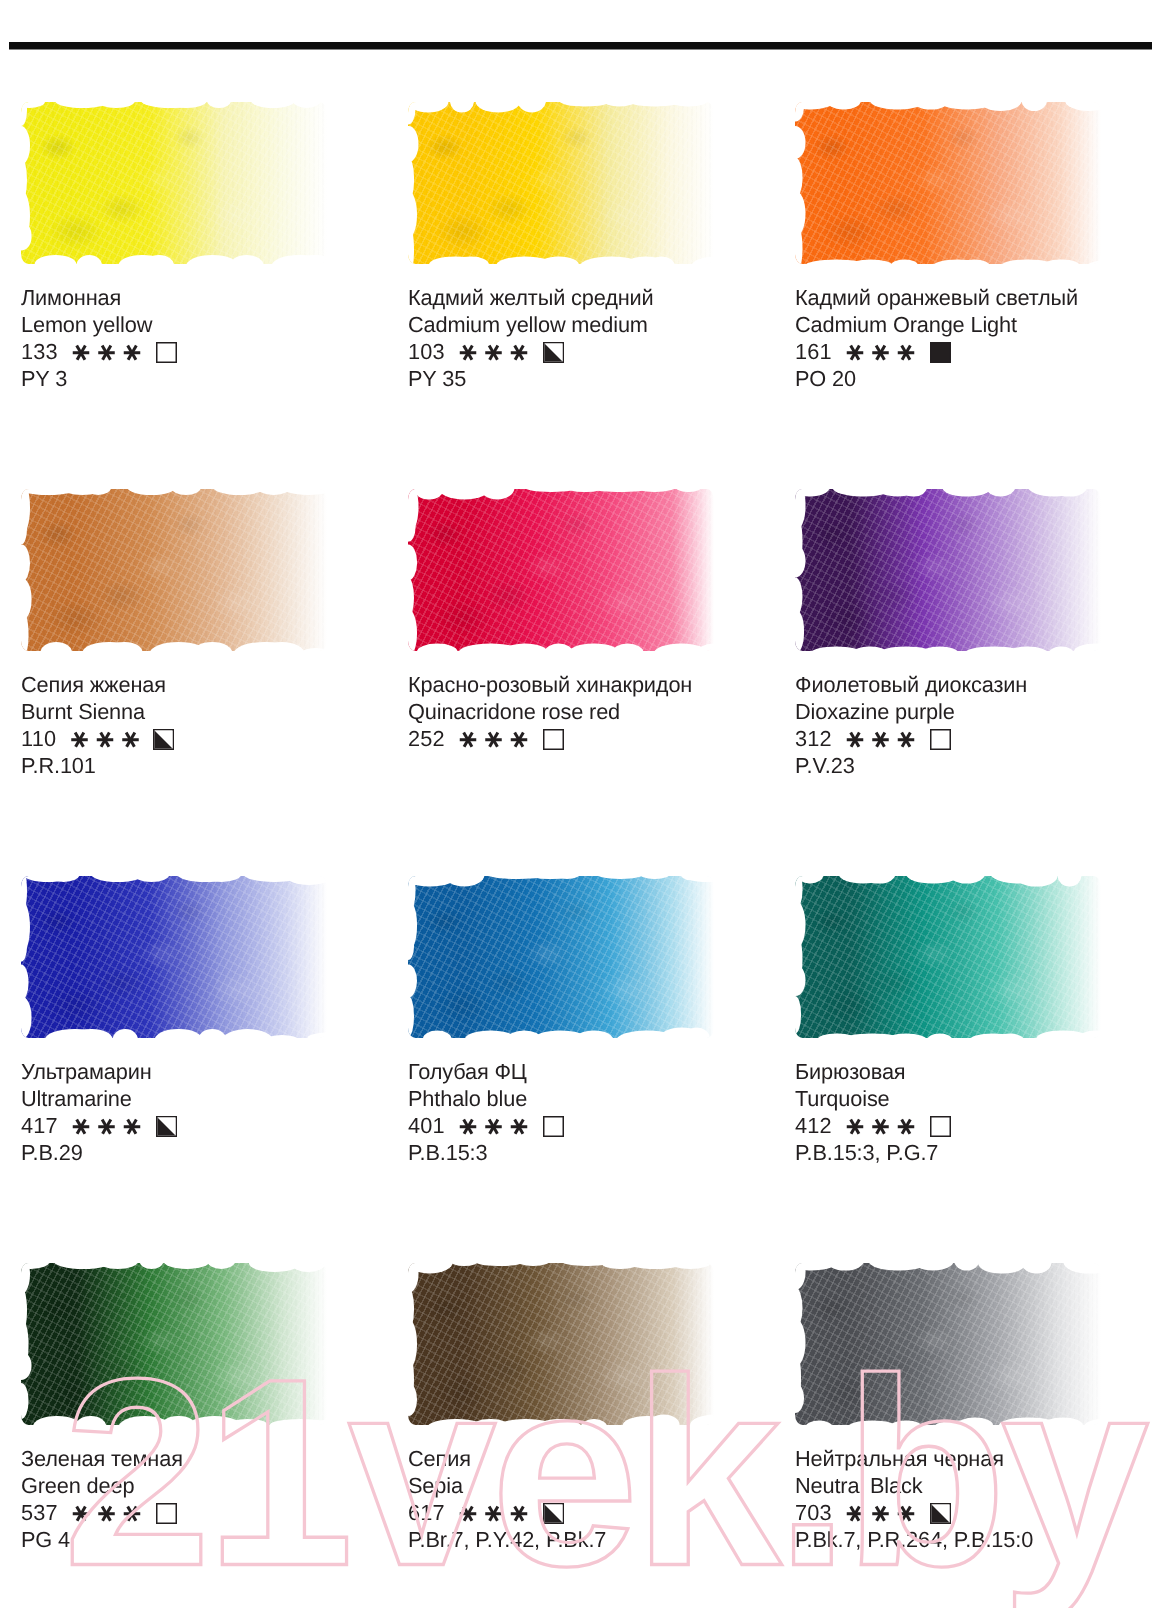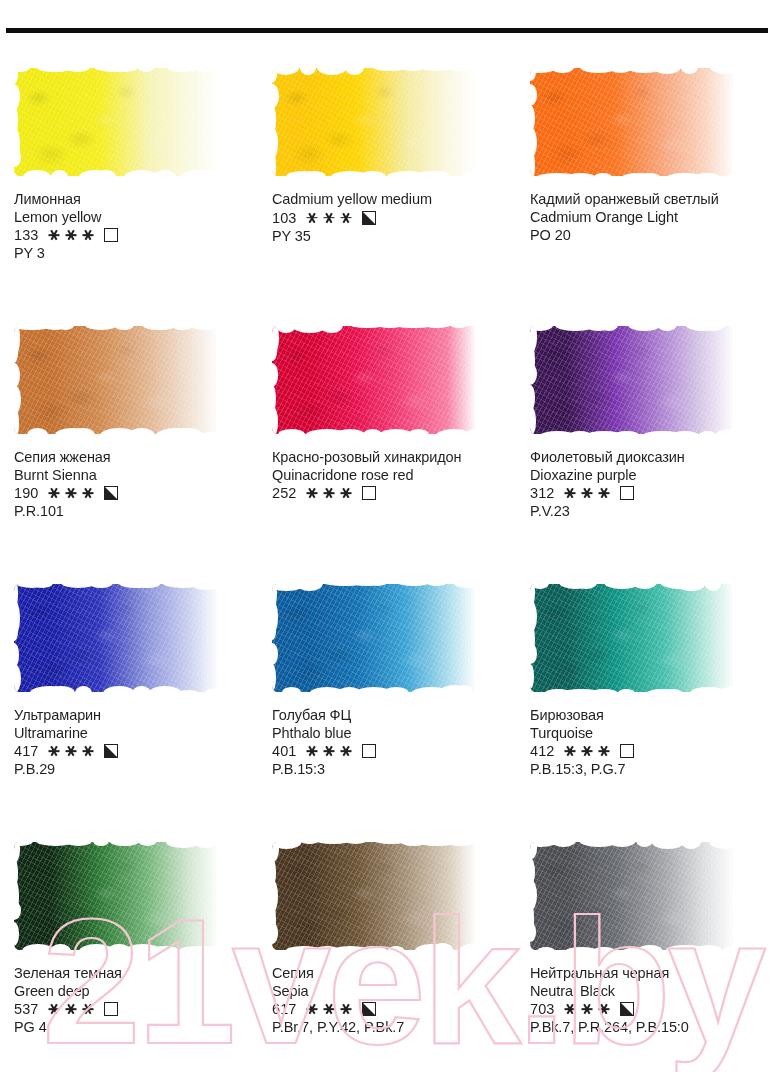--- a/index.html
+++ b/index.html
@@ -315,20 +315,21 @@
             <div class="bite" style="width: 25.2201px; height: 8.31003px; left: 174.394px; top: -5.77377px;"></div>
             <div class="bite" style="width: 32.4766px; height: 12.9749px; left: 188.579px; bottom: -8.18594px;"></div>
             <div class="bite" style="width: 9.94053px; height: 20.5669px; top: -6px; left: -4.97027px;"></div>
             <div class="bite" style="width: 13.4491px; height: 24.5539px; top: 15.6px; left: -6.72457px;"></div>
             <div class="bite" style="width: 8.95775px; height: 28.541px; top: 37.2px; left: -4.47888px;"></div>
             <div class="bite" style="width: 12.4664px; height: 32.528px; top: 58.8px; left: -6.23318px;"></div>
             <div class="bite" style="width: 7.97497px; height: 36.5151px; top: 80.4px; left: -3.98748px;"></div>
           </div>
         </div>
         <div class="label">
+          <div class="name-ru">Кадмий желтый средний</div>
           <div class="name-en">Cadmium yellow medium</div>
           <div class="specs">
             <span class="code">103</span>
             <span class="stars">
               <span class="star">
                 <i></i>
               </span>
               <span class="star">
                 <i></i>
               </span>
@@ -366,20 +367,35 @@
             <div class="bite" style="width: 11.1905px; height: 18.9073px; top: -6px; left: -5.59525px;"></div>
             <div class="bite" style="width: 14.6991px; height: 22.8944px; top: 15.6px; left: -7.34955px;"></div>
             <div class="bite" style="width: 10.2077px; height: 26.8814px; top: 37.2px; left: -5.10386px;"></div>
             <div class="bite" style="width: 13.7163px; height: 30.8685px; top: 58.8px; left: -6.85816px;"></div>
             <div class="bite" style="width: 9.22493px; height: 34.8555px; top: 80.4px; left: -4.61247px;"></div>
           </div>
         </div>
         <div class="label">
           <div class="name-ru">Кадмий оранжевый светлый</div>
           <div class="name-en">Cadmium Orange Light</div>
+          <div class="specs">
+            <span class="code">161</span>
+            <span class="stars">
+              <span class="star">
+                <i></i>
+              </span>
+              <span class="star">
+                <i></i>
+              </span>
+              <span class="star">
+                <i></i>
+              </span>
+            </span>
+            <span class="opacity-box opaque"></span>
+          </div>
           <div class="pigment">PO 20</div>
         </div>
       </div>
       <div class="cell">
         <div class="swatch-wrap">
           <div class="swatch">
             <div class="wash" style="background: linear-gradient(to right, rgb(196, 112, 47) 0%, rgb(196, 112, 47) 18%, rgb(209, 138, 79) 42%, rgb(227, 183, 147) 66%, rgb(242, 226, 211) 86%, rgb(255, 255, 255) 100%);"></div>
             <div class="mottle"></div>
             <div class="grain"></div>
             <div class="bite" style="width: 39.9013px; height: 9.20247px; left: -1.67541px; top: -5.2631px;"></div>
@@ -402,21 +418,21 @@
             <div class="bite" style="width: 7.94907px; height: 21.2348px; top: 15.6px; left: -3.97454px;"></div>
             <div class="bite" style="width: 11.4577px; height: 25.2219px; top: 37.2px; left: -5.72884px;"></div>
             <div class="bite" style="width: 14.9663px; height: 29.2089px; top: 58.8px; left: -7.48314px;"></div>
             <div class="bite" style="width: 10.4749px; height: 33.196px; top: 80.4px; left: -5.23745px;"></div>
           </div>
         </div>
         <div class="label">
           <div class="name-ru">Сепия жженая</div>
           <div class="name-en">Burnt Sienna</div>
           <div class="specs">
-            <span class="code">190</span>
+            <span class="code">110</span>
             <span class="stars">
               <span class="star">
                 <i></i>
               </span>
               <span class="star">
                 <i></i>
               </span>
               <span class="star">
                 <i></i>
               </span>

